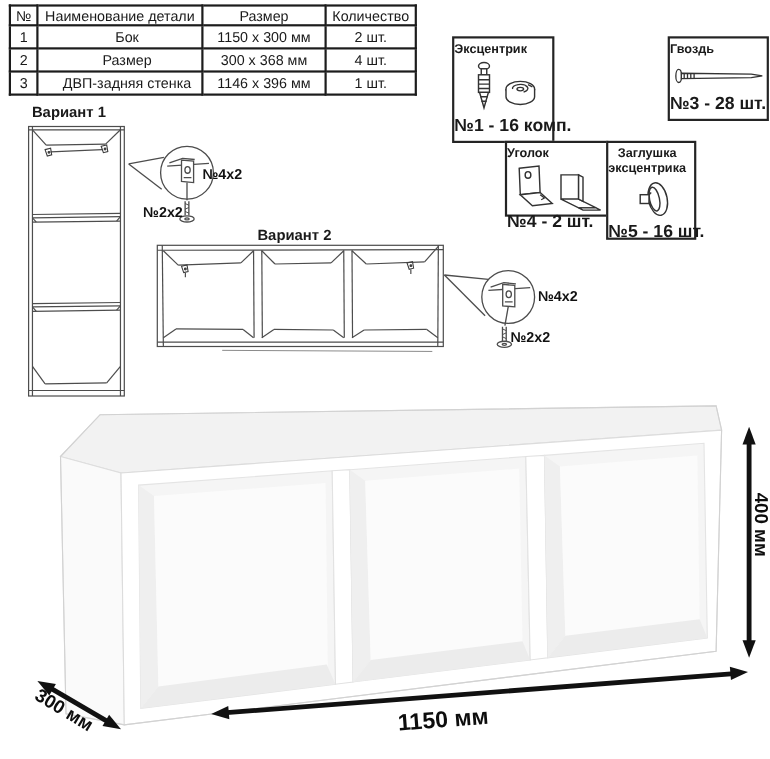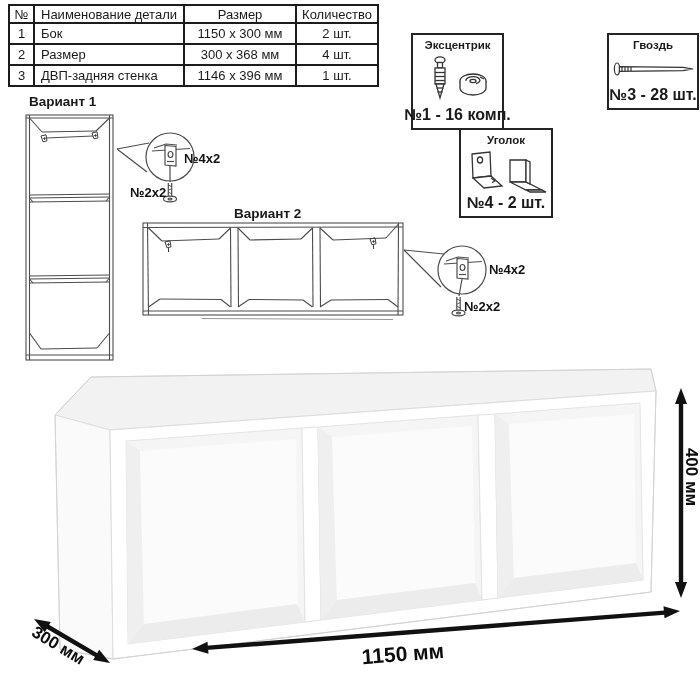--- a/index.html
+++ b/index.html
@@ -7,26 +7,26 @@
     width:700px;height:690px;background:#ffffff;position:relative;overflow:hidden;
     font-family:"Liberation Sans",sans-serif;color:#1a1a1a;
   }
   
   .parts-table{position:absolute;left:8px;top:4px;border-collapse:collapse;background:#fff}
   .parts-table th,.parts-table td{
     border:2px solid #1c1c1c;font-size:13px;padding:0 3px;height:19px;
     text-align:center;font-weight:normal;white-space:nowrap;
   }
   .parts-table th{height:16px}
-  .parts-table .name{text-align:left;padding-left:6px}
+  .parts-table .name{text-align:center;padding-left:16px}
   
   .hw{position:absolute;left:411px;top:33px;width:276px;height:185px}
   .hw-cell{
     position:absolute;box-sizing:border-box;border:2px solid #242424;background:#fff;
-    display:flex;flex-direction:column;align-items:center;
+    display:flex;flex-direction:column;align-items:flex-start;
   }
   .hw-title{font-weight:bold;font-size:11.5px;line-height:1.15;text-align:center;margin-top:4px}
   .hw-icon{flex:1;display:flex;align-items:center;justify-content:center;width:100%}
   .hw-count{font-weight:bold;font-size:16px;margin-bottom:4px;white-space:nowrap}
   .variant-title{position:absolute;font-weight:bold;font-size:13.5px}
   .abs-svg{position:absolute}
   .callout-label{font-weight:bold;font-size:13px;fill:#111}
   .dim-label{font-weight:bold;fill:#0d0d0d}
 </style>
 </head>
@@ -103,37 +103,53 @@
         <path d="M8.4,6.6 L72,7.4 L82,9 L72,10.6 L8.4,11.4 Z" fill="#fff"></path>
         <line x1="11" y1="6.8" x2="11" y2="11.2"></line>
           <line x1="14" y1="6.9" x2="14" y2="11.1"></line>
         <line x1="17" y1="7" x2="17" y2="11"></line>
           <line x1="20" y1="7" x2="20" y2="11"></line>
       </svg>
     </div>
     <div class="hw-count">№3 - 28 шт.</div>
   </div>
 
-  <div class="hw-cell" style="left:48px;top:95px;width:94px;height:90px">
+  <div class="hw-cell" style="left:48px;top:95px;width:94px;height:69px">
     <div class="hw-title">Уголок</div>
     <div class="hw-icon">
       <svg width="84" height="46" viewBox="0 0 84 46" fill="none" stroke="#333" stroke-width="1.3">
         <polygon points="8,6 26,4 27,28 9,30" fill="#fff"></polygon>
         <ellipse cx="16" cy="12" rx="2.6" ry="3" fill="#fff"></ellipse>
         <polygon points="9,30 27,28 38,38 20,40" fill="#fff"></polygon>
         <path d="M27,30 l4,3 l-3,1.6" stroke-width="1.1"></path>
         <polygon points="46,12 62,12 62,34 46,34" fill="#fff"></polygon>
         <polygon points="46,34 62,34 78,42 62,42" fill="#fff"></polygon>
         <polygon points="62,12 66,14 66,36 62,34" fill="#fff"></polygon>
         <polygon points="62,42 78,42 82,44 66,44" fill="#fff"></polygon>
       </svg>
     </div>
     <div class="hw-count">№4 - 2 шт.</div>
   </div>
 
+  <div class="hw-cell" style="left:140px;top:95px;width:82px;height:90px">
+    <div class="hw-title">
+      <span>Заглушка</span><br>
+      <span>эксцентрика</span>
+    </div>
+    <div class="hw-icon">
+      <svg width="54" height="42" viewBox="0 0 54 42" fill="none" stroke="#333" stroke-width="1.3">
+        <ellipse cx="33" cy="21" rx="8.5" ry="15" transform="rotate(-12 33 21)" fill="#fff"></ellipse>
+        <ellipse cx="30" cy="21" rx="4.5" ry="11" transform="rotate(-12 30 21)"></ellipse>
+        <rect x="17" y="17" width="8" height="8" fill="#fff"></rect>
+        <line x1="25" y1="17" x2="27" y2="15"></line>
+          <line x1="25" y1="25" x2="27" y2="27"></line>
+      </svg>
+    </div>
+    <div class="hw-count">№5 - 16 шт.</div>
+  </div>
 </div>
 
 <div class="variant-title" style="left:29px;top:94px">Вариант 1</div>
 
 <svg class="abs-svg" style="left:15px;top:108px" width="210" height="262" viewBox="15 108 210 262">
   <g stroke="#4d4d4d" stroke-width="1.1" fill="none">
     <rect x="26" y="115" width="87" height="245" fill="#fff"></rect>
     <line x1="29.5" y1="115" x2="29.5" y2="360"></line>
     <line x1="109.5" y1="115" x2="109.5" y2="360"></line>
     <line x1="26" y1="118" x2="113" y2="118"></line>

